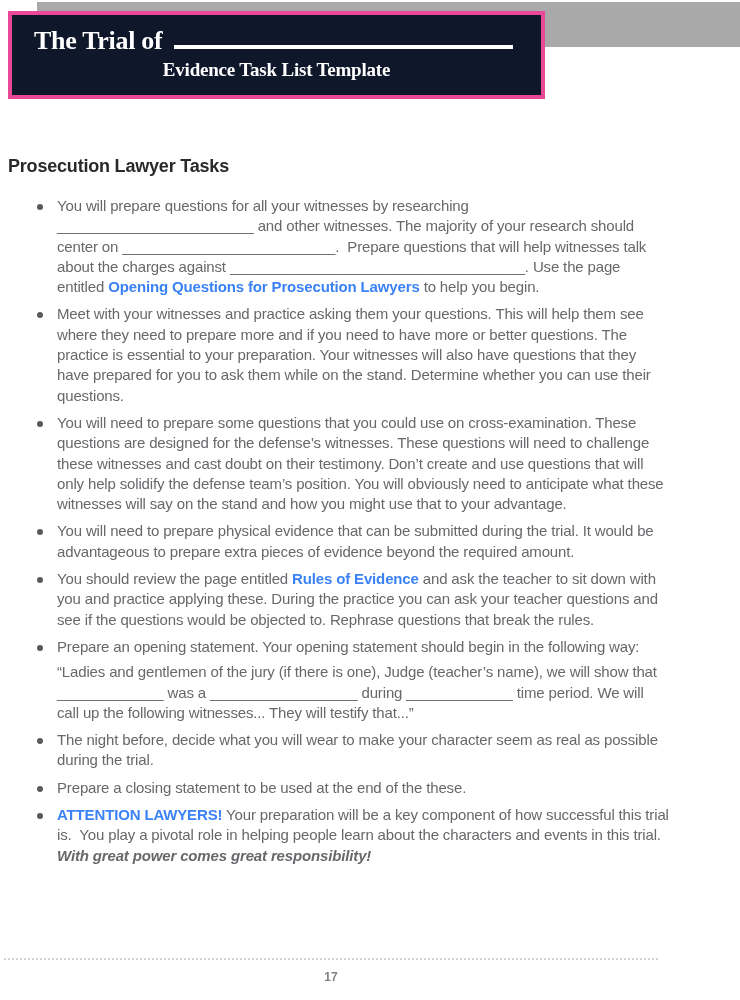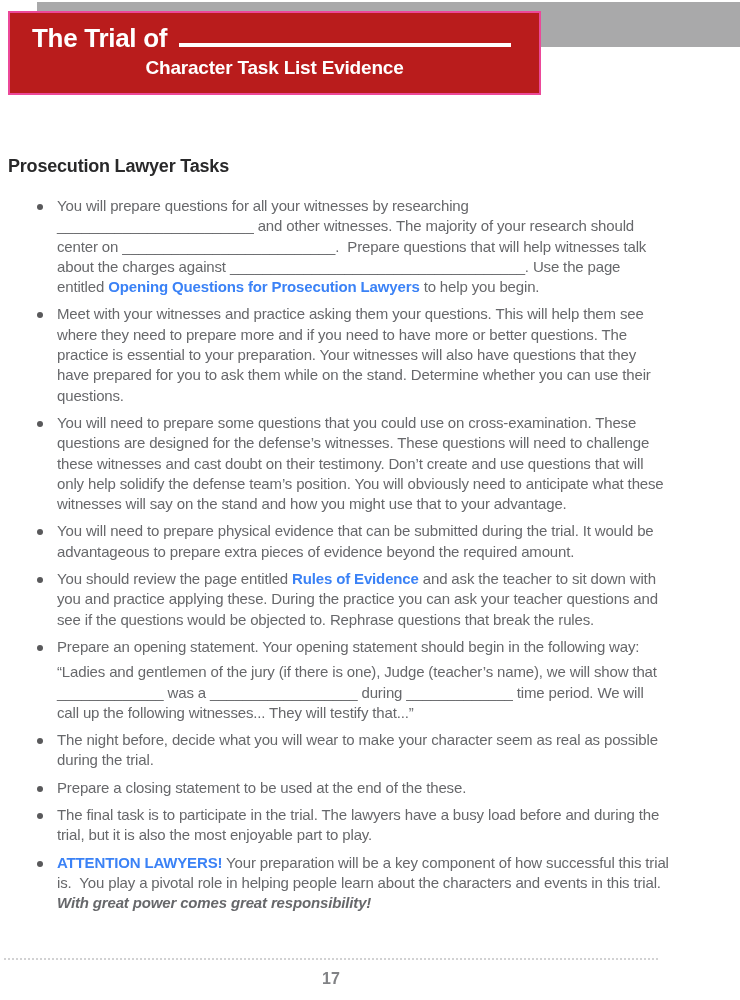--- a/index.html
+++ b/index.html
@@ -16,24 +16,25 @@
   .header-band {
     position: absolute;
     left: 37px; top: 2px;
     width: 703px; height: 45px;
     background: #a9a9aa;
   }
   .title-box {
     position: absolute;
     left: 8px; top: 11px;
     width: 529px; height: 80px;
-    background: #b91c1c;
-    border: 2px solid #ec4899;
+    background: #0f172a;
+    border: 4px solid #ec4899;
     color: #ffffff;
     box-sizing: content-box;
+    font-family: Liberation Serif, serif;
   }
   .title-row {
     display: flex;
     align-items: baseline;
     padding: 8px 0 0 22px;
   }
   .title-text {
     font-size: 26px;
     font-weight: bold;
     letter-spacing: -0.3px;
@@ -106,38 +107,38 @@
     left: 4px; top: 958px;
     width: 654px;
   }
   .footer-rule {
     border-top: 2px dotted #d2d2d3;
     height: 0;
   }
   .page-number {
     text-align: center;
     margin-top: 10px;
-    font-size: 16px;
+    font-size: 12px;
     font-weight: bold;
     color: #818285;
   }
 </style>
 </head>
 <body>
 
 <div class="page">
 
   <div class="header-band"></div>
 
   <div class="title-box">
     <div class="title-row">
       <span class="title-text">The Trial of</span>
       <span class="title-blank"></span>
     </div>
-    <div class="subtitle">Character Task List Evidence</div>
+    <div class="subtitle">Evidence Task List Template</div>
   </div>
 
   <div class="content">
     <h2 class="section-heading">Prosecution Lawyer Tasks</h2>
     <ul class="task-list">
         <li class="task-item">
           <span class="bullet-dot"></span>
           <div class="task-content">
             <p class="task-paragraph"><span>You will prepare questions for all your witnesses by researching </span><span>________________________</span><span> and other witnesses. The majority of your research should center on </span><span>__________________________</span><span>.&nbsp; Prepare questions that will help witnesses talk about the charges against </span><span>____________________________________</span><span>. Use the page entitled </span><span class="seg-bold">Opening Questions for Prosecution Lawyers</span><span> to help you begin.</span></p>
           </div>
@@ -176,26 +177,20 @@
         <li class="task-item">
           <span class="bullet-dot"></span>
           <div class="task-content">
             <p class="task-paragraph"><span>The night before, decide what you will wear to make your character seem as real as possible during the trial.</span></p>
           </div>
         </li>
         <li class="task-item">
           <span class="bullet-dot"></span>
           <div class="task-content">
             <p class="task-paragraph"><span>Prepare a closing statement to be used at the end of the these.</span></p>
-          </div>
-        </li>
-        <li class="task-item">
-          <span class="bullet-dot"></span>
-          <div class="task-content">
-            <p class="task-paragraph"><span>The final task is to participate in the trial. The lawyers have a busy load before and during the trial, but it is also the most enjoyable part to play.</span></p>
           </div>
         </li>
         <li class="task-item">
           <span class="bullet-dot"></span>
           <div class="task-content">
             <p class="task-paragraph"><span class="seg-bold">ATTENTION LAWYERS!</span><span> Your preparation will be a key component of how successful this trial is.&nbsp; You play a pivotal role in helping people learn about the characters and events in this trial. </span><span class="seg-italic">With great power comes great responsibility!</span></p>
           </div>
         </li>
       </ul>
   </div>

